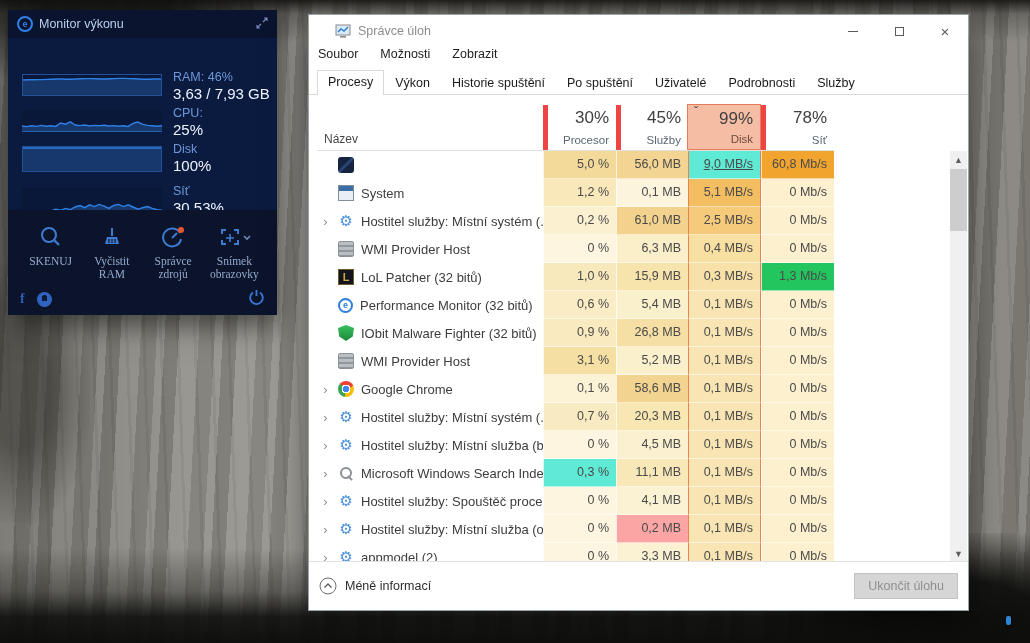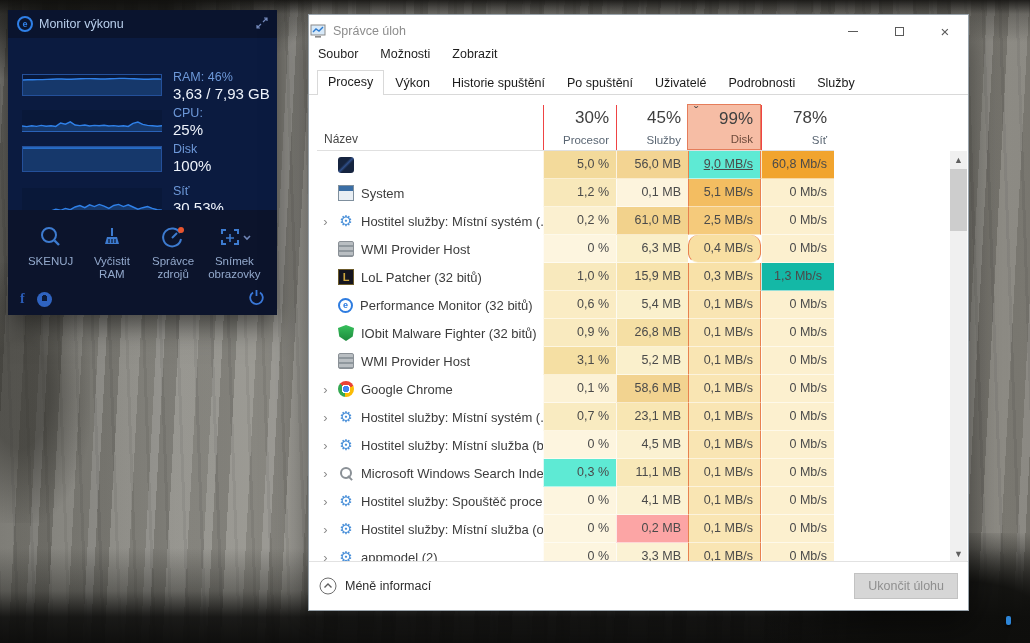--- a/index.html
+++ b/index.html
@@ -42,52 +42,52 @@
   .spark-net  { top:150px; height:24px; }
   .m-label { position:absolute; left:165px; font-size:12.5px; color:#6d98d8; }
   .m-value { position:absolute; left:165px; font-size:15px; color:#eef3fb; }
   .lab-ram{top:32px}  .val-ram{top:47px}
   .lab-cpu{top:68px}  .val-cpu{top:83px}
   .lab-disk{top:104px}.val-disk{top:119px}
   .lab-net{top:146px} .val-net{top:161px}
   .w-chevron { position:absolute; top:184px; left:50%; transform:translateX(-50%); }
   .w-actions { position:absolute; top:200px; left:0; right:0; bottom:0; background:#0c142c;
     display:flex; justify-content:space-between; padding:14px 12px 0; }
-  .w-btn { width:62px; text-align:center; cursor:default; }
+  .w-btn { width:62px; text-align:center; cursor:default;font-family:Liberation Serif, serif; }
   .w-btn .ic { height:26px; display:flex; align-items:center; justify-content:center; }
   .w-btn .lb { font-size:11.5px; line-height:13px; color:#93a9cc; margin-top:5px; }
   .w-foot { position:absolute; left:12px; right:12px; bottom:7px; height:18px;
     display:flex; align-items:center; gap:12px; }
   .fb-icon { color:#2a5cb8; font-weight:bold; font-size:14px; font-family:"Liberation Serif",serif; }
   .globe-icon { width:15px; height:15px; border-radius:50%;
     background:radial-gradient(circle at 50% 42%, #0c1a38 0 3px, #2f63c0 3px); }
   .power-icon { margin-left:auto; }
 
   
   .taskmgr { position:absolute; left:308px; top:14px; width:661px; height:597px;
     background:#fff; border:1px solid #99a3ab; box-shadow:0 12px 34px rgba(0,0,0,.5);
     font-size:12.5px; color:#222; }
-  .tm-titlebar { height:32px; display:flex; align-items:center; padding-left:1px; }
+  .tm-titlebar { height:32px; display:flex; align-items:center; padding-left:26px; }
   .tm-title { color:#8d8d8d; margin-left:7px; font-size:12.5px; }
   .tm-winbtns { margin-left:auto; display:flex; height:32px; }
   .wbtn { width:46px; height:32px; display:flex; align-items:center; justify-content:center; color:#5a5a5a; }
   .glyph-min { display:inline-block; width:10px; border-top:1px solid #5a5a5a; }
   .glyph-max { display:inline-block; width:9px; height:9px; border:1px solid #5a5a5a; }
   .glyph-close { font-size:15px; line-height:1; }
   .tm-menubar { height:21px; display:flex; gap:22px; padding-left:9px; font-size:12.5px; color:#1e1e1e; }
   .tm-tabstrip { height:27px; display:flex; align-items:flex-end; padding-left:8px; border-bottom:1px solid #d9d9d9; }
   .tab { padding:4px 10px 5px; font-size:12.5px; color:#1a1a1a; border:1px solid transparent;
     border-bottom:none; margin-bottom:-1px; position:relative; }
   .tab.active { border-color:#d9d9d9; background:#fff; padding-bottom:6px; z-index:2; }
 
   .tm-table { position:absolute; left:8px; top:90px; width:517px; }
   .thead { display:grid; grid-template-columns:226px 73px 72px 73px 73px; height:46px;
     border-bottom:1px solid #e0e0e0; }
   .th { position:relative; display:flex; flex-direction:column; justify-content:space-between;
-    padding:3px 7px 4px; border-left:1px solid #ef4444; }
+    padding:3px 7px 4px; border-left:5px solid #ef4444; }
   .th.name { border-left:none; justify-content:flex-end; }
   .th .pct { font-size:17px; color:#3f3f3f; text-align:right; }
   .th .cname { font-size:11.5px; color:#5a6673; text-align:right; }
   .th.name .cname { text-align:left; color:#474747; font-size:12px; }
   .th.sorted { background:#f6bda5; border:1px solid #e57d5b; margin:-1px 0 0 -1px; padding-top:4px; }
   .th.sorted .cname { color:#6e4b3c; }
   .sort-caret { position:absolute; left:6px; top:-1px; font-size:13px; color:#4a4a4a; }
 
   .rows { height:411px; overflow:hidden; }
   .prow { display:grid; grid-template-columns:226px 73px 72px 73px 73px; height:28px; }
@@ -332,33 +332,33 @@
             <div class="pcell" style="background: rgb(252, 240, 207);">0 Mb/s</div>
           </div>
           <div class="prow">
             <div class="pname">
               <span class="expand"></span>
               <span class="picon icon-wmi"></span>
               <span class="ptext">WMI Provider Host</span>
             </div>
             <div class="pcell" style="background: rgb(253, 245, 223);">0 %</div>
             <div class="pcell" style="background: rgb(250, 239, 201);">6,3 MB</div>
-            <div class="pcell diskcol" style="background: rgb(248, 223, 162); border-radius: 10px;">0,4 MB/s</div>
+            <div class="pcell diskcol" style="background: rgb(248, 223, 162);">0,4 MB/s</div>
             <div class="pcell" style="background: rgb(252, 240, 207);">0 Mb/s</div>
           </div>
           <div class="prow">
             <div class="pname">
               <span class="expand"></span>
               <span class="picon icon-lol">L</span>
               <span class="ptext">LoL Patcher (32 bitů)</span>
             </div>
             <div class="pcell" style="background: rgb(248, 233, 189);">1,0 %</div>
             <div class="pcell" style="background: rgb(247, 227, 172);">15,9 MB</div>
             <div class="pcell diskcol" style="background: rgb(248, 225, 168);">0,3 MB/s</div>
-            <div class="pcell" style="background: #14b8a6; text-align: center;">1,3 Mb/s</div>
+            <div class="pcell" style="background: #22c55e;">1,3 Mb/s</div>
           </div>
           <div class="prow">
             <div class="pname">
               <span class="expand"></span>
               <span class="picon icon-perfmon">e</span>
               <span class="ptext">Performance Monitor (32 bitů)</span>
             </div>
             <div class="pcell" style="background: rgb(250, 236, 196);">0,6 %</div>
             <div class="pcell" style="background: rgb(250, 240, 204);">5,4 MB</div>
             <div class="pcell diskcol" style="background: rgb(249, 229, 179);">0,1 MB/s</div>
@@ -397,21 +397,21 @@
             <div class="pcell diskcol" style="background: rgb(249, 229, 179);">0,1 MB/s</div>
             <div class="pcell" style="background: rgb(252, 240, 207);">0 Mb/s</div>
           </div>
           <div class="prow">
             <div class="pname">
               <span class="expand">›</span>
               <span class="picon icon-gear">⚙</span>
               <span class="ptext">Hostitel služby: Místní systém (...</span>
             </div>
             <div class="pcell" style="background: rgb(249, 235, 193);">0,7 %</div>
-            <div class="pcell" style="background: rgb(248, 230, 179);">23,1 MB</div>
+            <div class="pcell" style="background: rgb(248, 230, 179);">20,3 MB</div>
             <div class="pcell diskcol" style="background: rgb(249, 229, 179);">0,1 MB/s</div>
             <div class="pcell" style="background: rgb(252, 240, 207);">0 Mb/s</div>
           </div>
           <div class="prow">
             <div class="pname">
               <span class="expand">›</span>
               <span class="picon icon-gear">⚙</span>
               <span class="ptext">Hostitel služby: Místní služba (b...</span>
             </div>
             <div class="pcell" style="background: rgb(253, 245, 223);">0 %</div>

